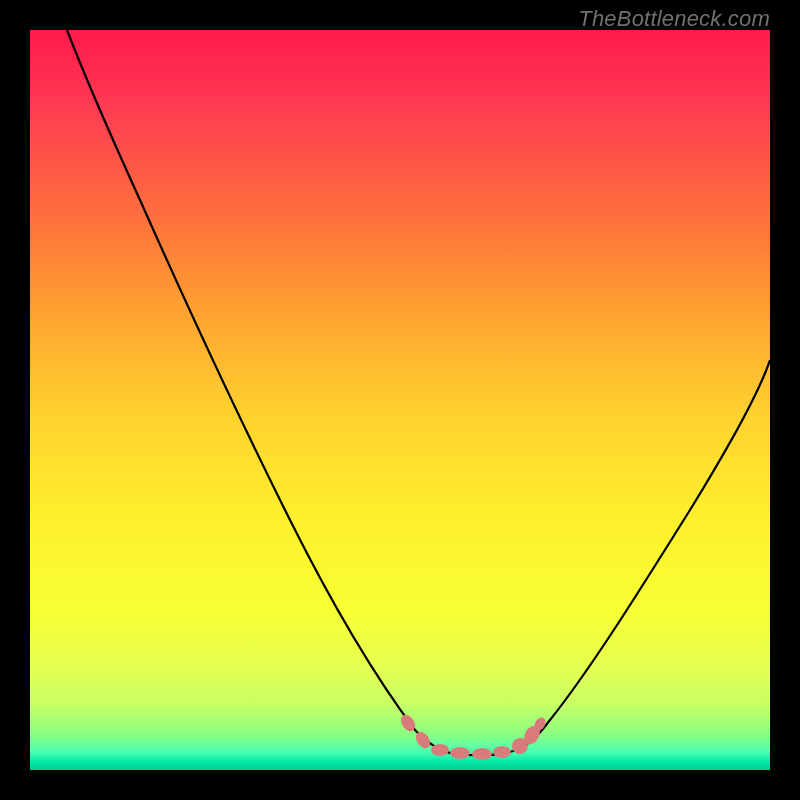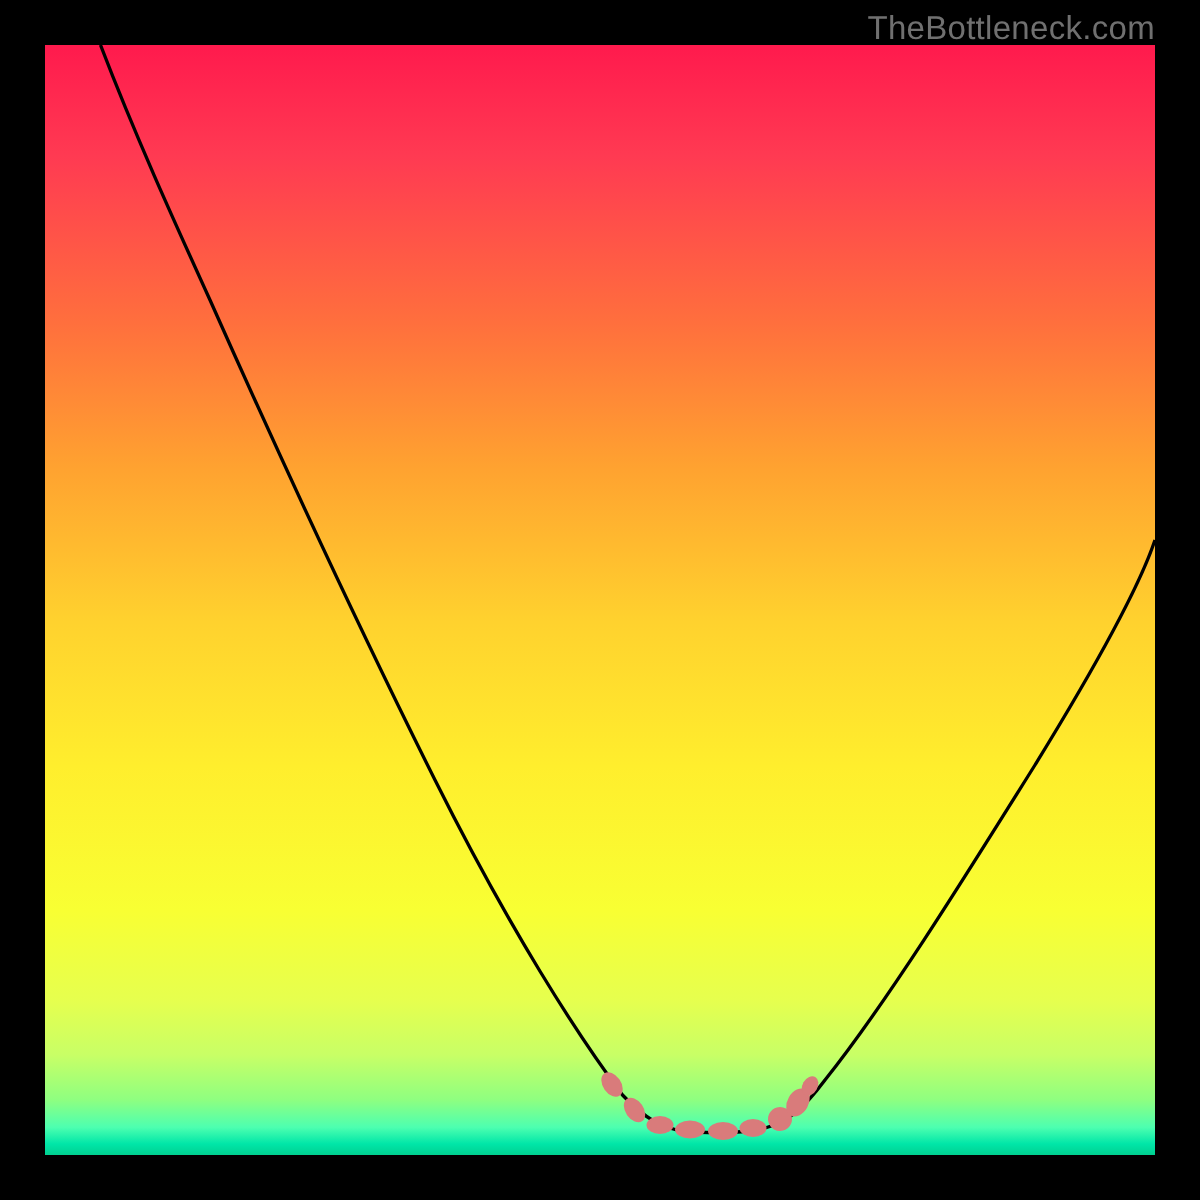--- a/index.html
+++ b/index.html
@@ -40,20 +40,21 @@
     );
   }
   .watermark {
     position: absolute;
     top: 6px;
     right: 30px;
     color: #707070;
     font-size: 22px;
     font-weight: 400;
     letter-spacing: 0.2px;
+    font-style: italic;
   }
   svg.curve {
     position: absolute;
     left: 0;
     top: 0;
     width: 740px;
     height: 740px;
   }
 </style>
 </head>

